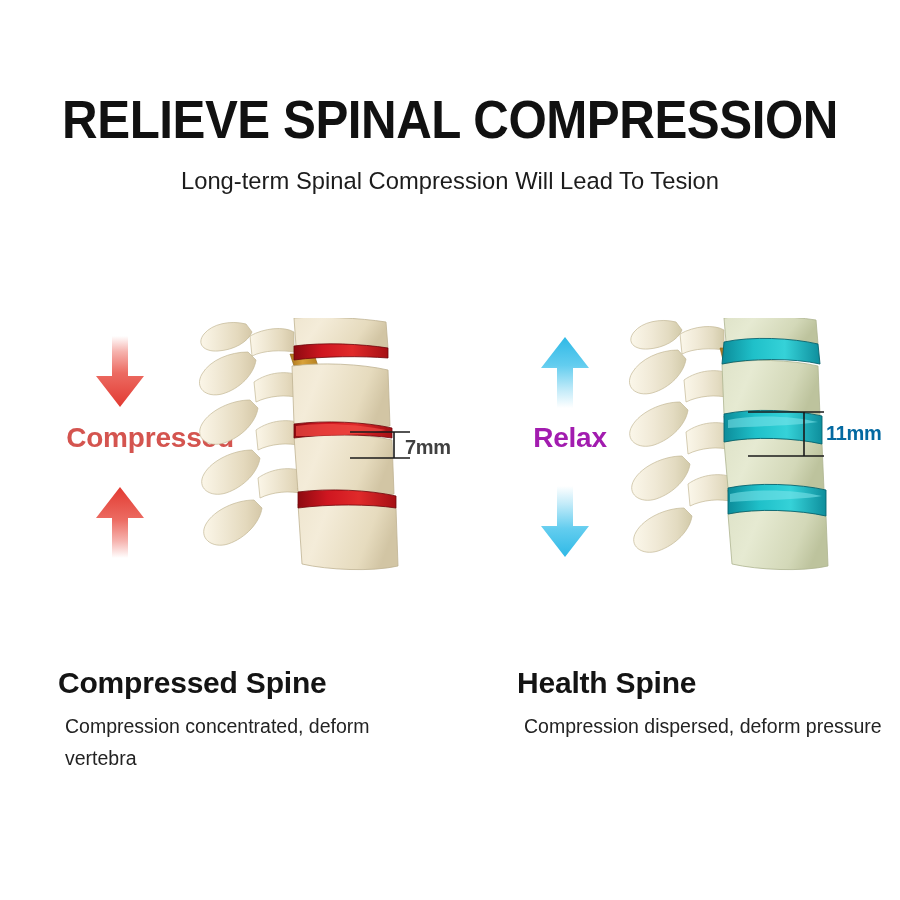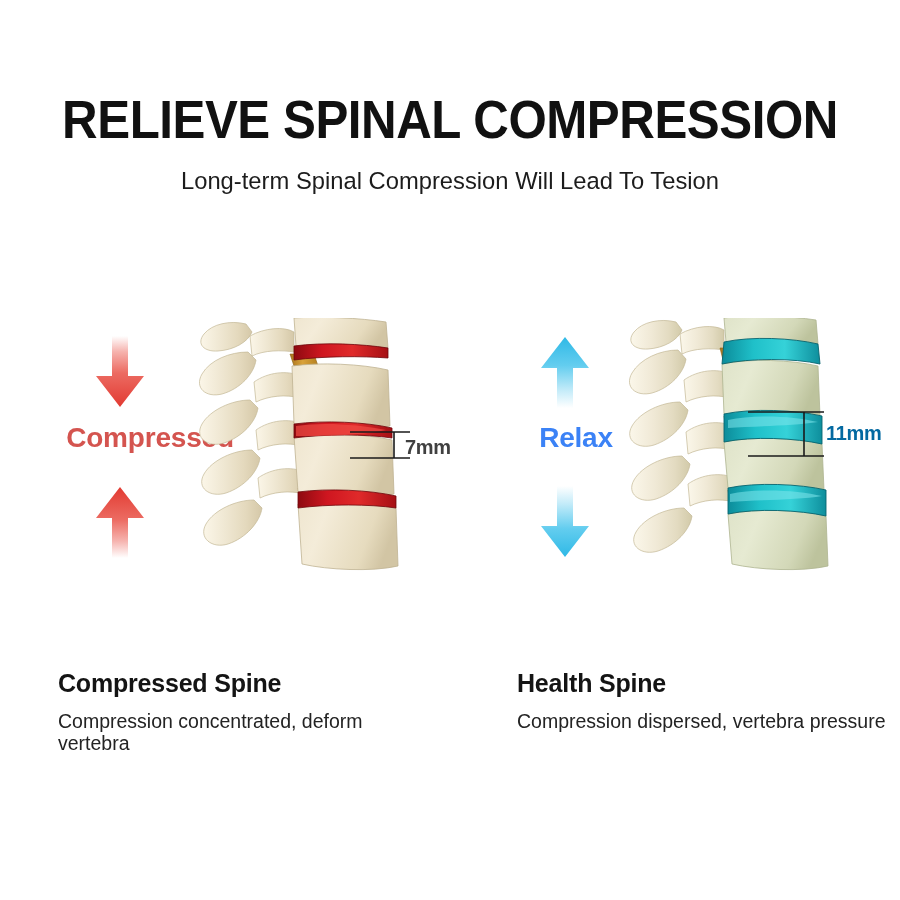--- a/index.html
+++ b/index.html
@@ -57,21 +57,21 @@
   .side-label {
     position:absolute; left:0; width:240px;
     top:122px;
     text-align:center;
     font-weight:bold;
     font-size:28px;
     letter-spacing:-0.2px;
     white-space:nowrap;
   }
   .side-label.compressed { color:#d4544f; left:30px; }
-  .side-label.relax { color:#3b82f6; left:26px; width:200px; }
+  .side-label.relax { color:#a21caf; left:20px; width:200px; }
 
   
   .spine { position:absolute; top:18px; height:254px; }
   .spine.left  { left:190px; width:210px; }
   .spine.right { left:172px; width:215px; }
   .spine svg { display:block; width:100%; height:100%; }
 
   
   .measure { position:absolute; height:60px; }
   .measure.left  { left:350px; top:118px; width:100px; }
@@ -86,34 +86,35 @@
   }
   .mm.red  { color:#404040; left:55px; top:18px; }
   .mm.cyan { color:#0369a1; left:78px; top:18px; }
 
   
   .captions { position:absolute; left:0; top:664px; width:900px; height:180px; }
   .caption { position:absolute; top:0; width:420px; }
   .caption.one { left:58px; }
   .caption.two { left:517px; }
   .cap-title {
-    font-size:25px;
+    font-size:30px;
     font-weight:bold;
     color:#141414;
     line-height:38px;
     letter-spacing:-0.2px;
     white-space:nowrap;
   }
   .cap-body {
     margin-top:8px;
     font-size:19.5px;
-    line-height:22px;
+    line-height:32px;
     color:#232323;
     font-weight:400;
     max-width:380px;
+    margin-left:7px;
   }
   .caption.two .cap-body { max-width:372px; }
 </style>
 </head>
 <body>
 
 <div id="page">
 
   <div class="headline">RELIEVE SPINAL COMPRESSION</div>
   <div class="subhead">Long-term Spinal Compression Will Lead To Tesion</div>
@@ -342,17 +343,17 @@
     </div>
   </div>
 
   <div class="captions">
     <div class="caption one">
       <div class="cap-title">Compressed Spine</div>
       <div class="cap-body">Compression concentrated, deform vertebra</div>
     </div>
     <div class="caption two">
       <div class="cap-title">Health Spine</div>
-      <div class="cap-body">Compression dispersed, vertebra pressure</div>
+      <div class="cap-body">Compression dispersed, deform pressure</div>
     </div>
   </div>
 
 </div>
 
 </body></html>

